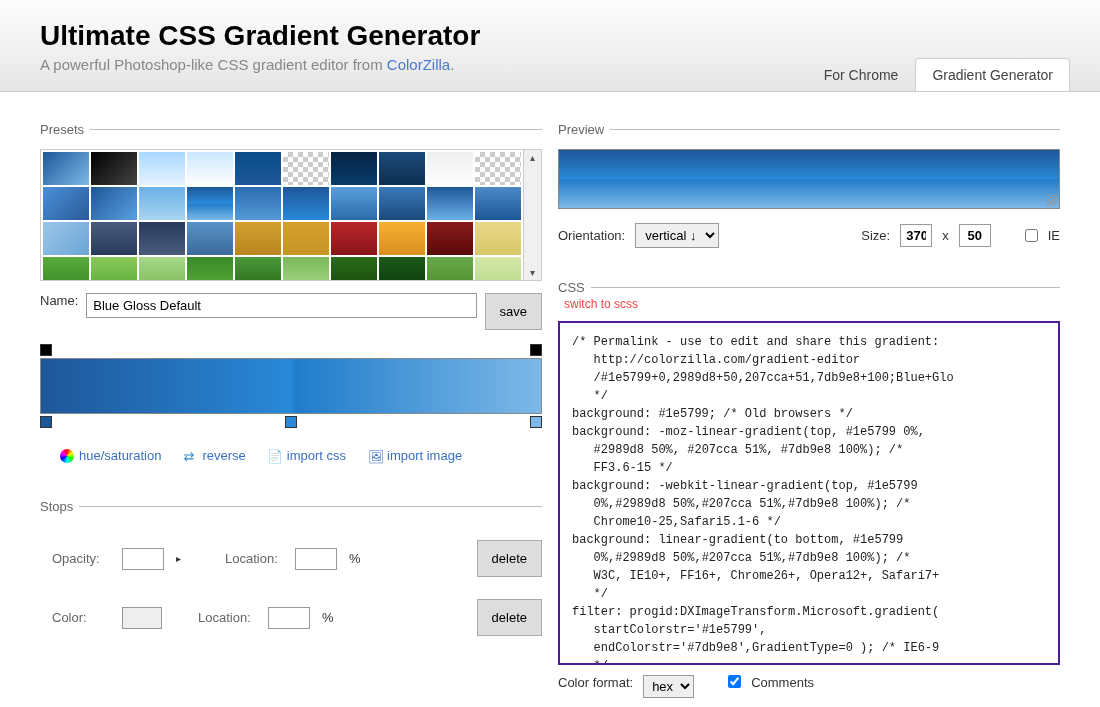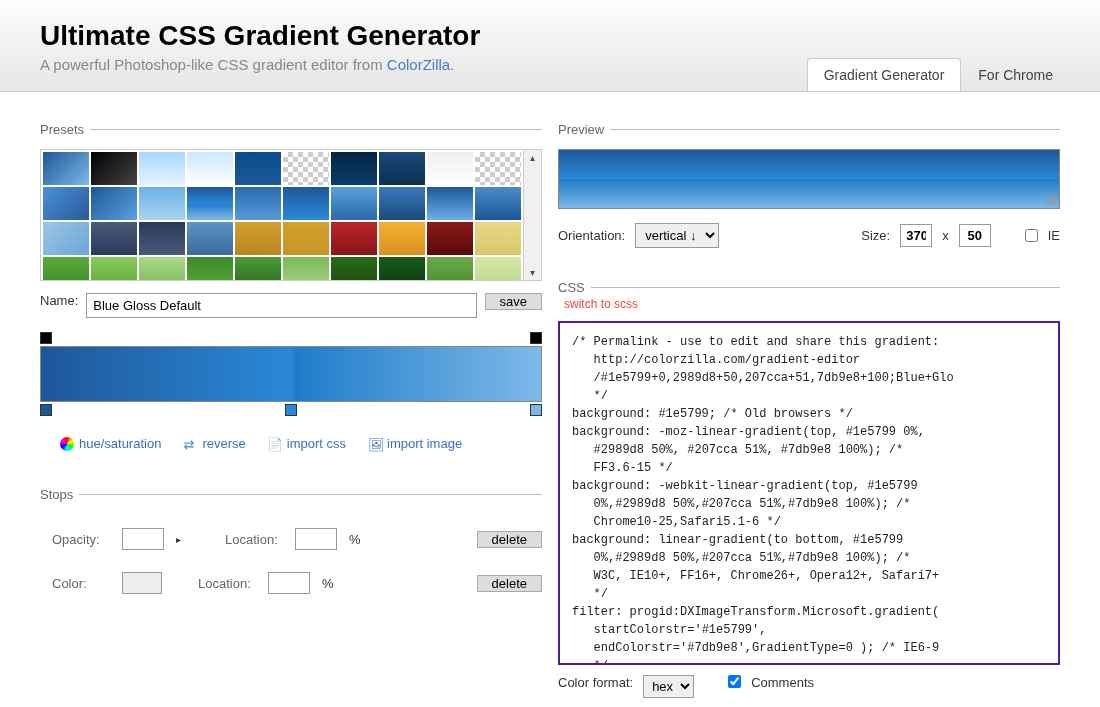--- a/index.html
+++ b/index.html
@@ -34,21 +34,21 @@
 .legend-right { margin-left: auto; color: #ef4444; font-size: 12px; cursor: pointer; padding-left: 6px; background:#fff; position:relative; top:-10px;}
 
 .presets-box { display: flex; border: 1px solid #ccc; height: 132px; }
 .presets-grid { flex: 1; display: grid; grid-template-columns: repeat(10,1fr); grid-auto-rows: 33px; padding: 2px; gap: 2px; overflow: hidden; }
 .swatch { width: 100%; height: 100%; cursor: pointer; }
 .presets-scroll { width: 18px; background: #f0f0f0; border-left: 1px solid #ccc; display:flex; flex-direction:column; align-items:center; justify-content:space-between; padding:2px 0;}
 .presets-scroll span { font-size:10px; color:#555; cursor:pointer; }
 
 .name-row { display: flex; align-items: flex-start; gap: 8px; margin: 12px 0; }
 .name-row input[type=text] { flex: 1; border: 1px solid #999; padding: 4px 6px; font-size: 13px; }
-.btn { background: #ddd; border: 1px solid #aaa; padding: 0 14px; font-size: 13px; cursor: pointer; }
+.btn { background: #ddd; border: 1px solid #aaa; padding: 10px 14px; font-size: 13px; cursor: pointer; }
 
 .editor { margin: 10px 0; position: relative; }
 .editor-markers { height: 16px; position: relative; }
 .marker { position: absolute; width: 12px; height: 12px; border: 1px solid #333; background: #fff; cursor: pointer; }
 .marker.top { top: 2px; }
 .marker.bot { bottom: 2px; }
 .marker.black { background: #000; }
 .marker.blue { background: #1e5799; }
 .marker.blue2 { background: #2989d8; }
 .marker.blue3 { background: #7db9e8; }
@@ -102,22 +102,22 @@
 </head>
 <body>
 
 <div class="page">
   <div class="header">
     <h1>Ultimate CSS Gradient Generator</h1>
     <div class="subtitle">
       <span>A powerful Photoshop-like CSS gradient editor from </span><a href="#">ColorZilla</a><span>.</span>
     </div>
     <div class="header-tabs">
+      <div class="header-tab">For Chrome</div>
       <div class="header-tab active">Gradient Generator</div>
-      <div class="header-tab">For Chrome</div>
     </div>
   </div>
 
   <div class="content">
 
     <div class="col">
       <fieldset>
         <legend>Presets</legend>
         <div class="presets-box">
           <div class="presets-grid" id="presets-grid">

